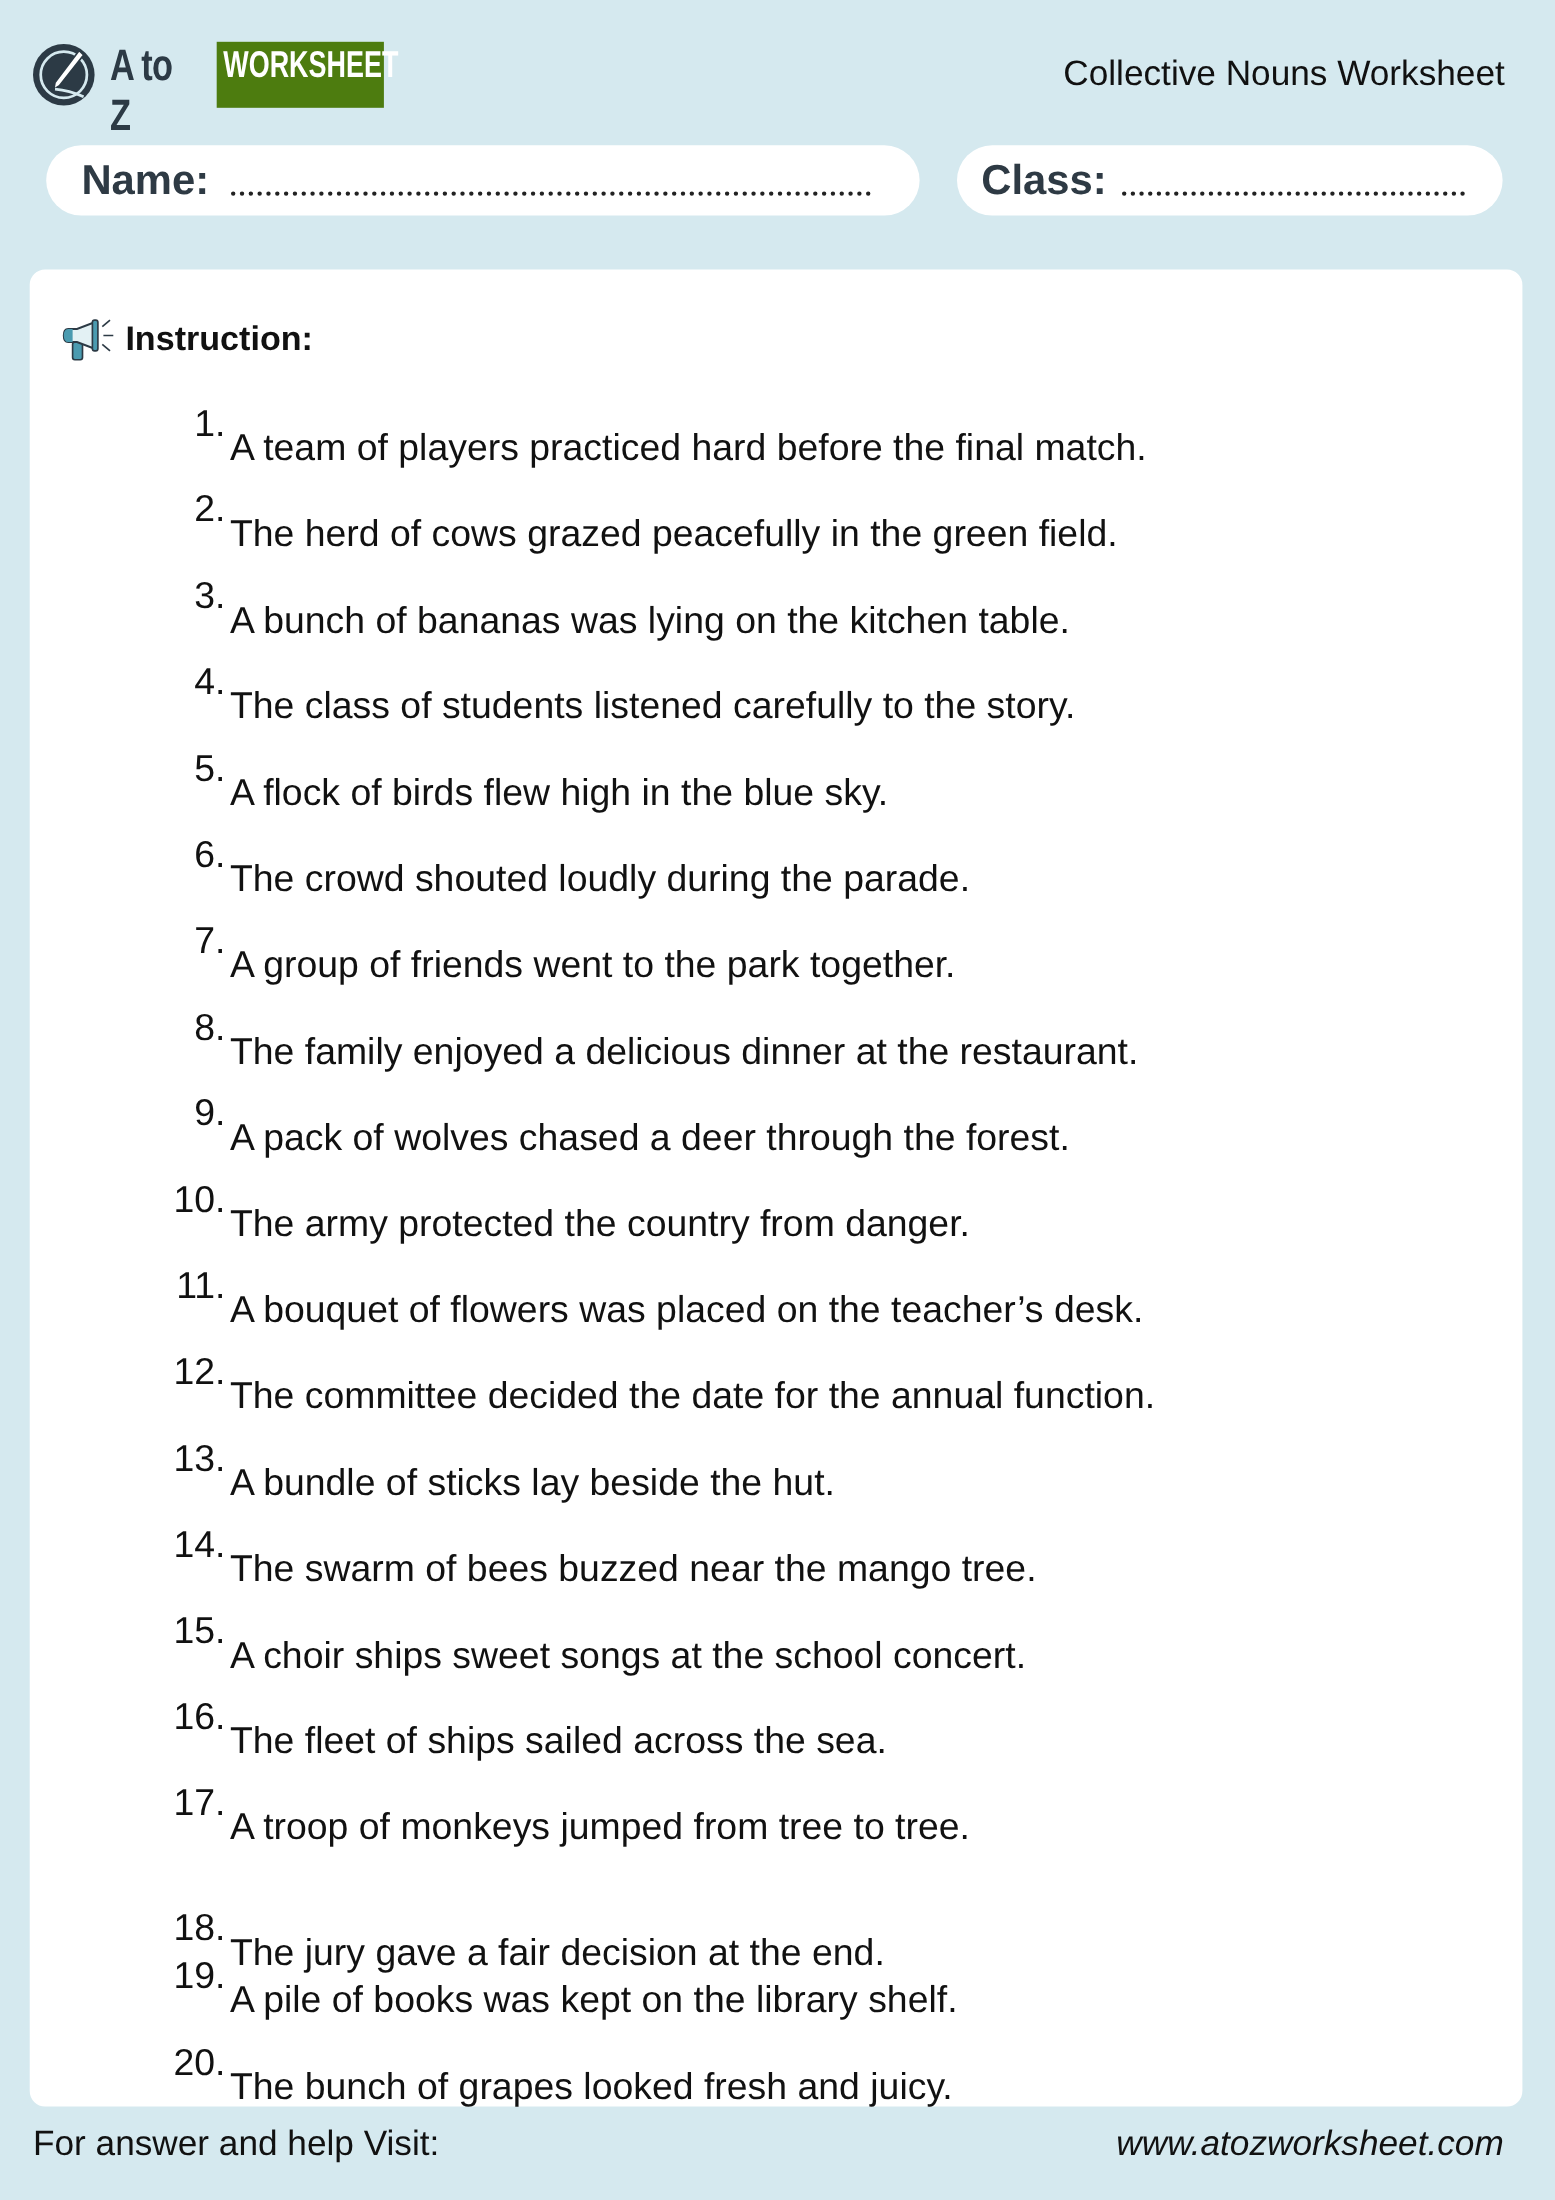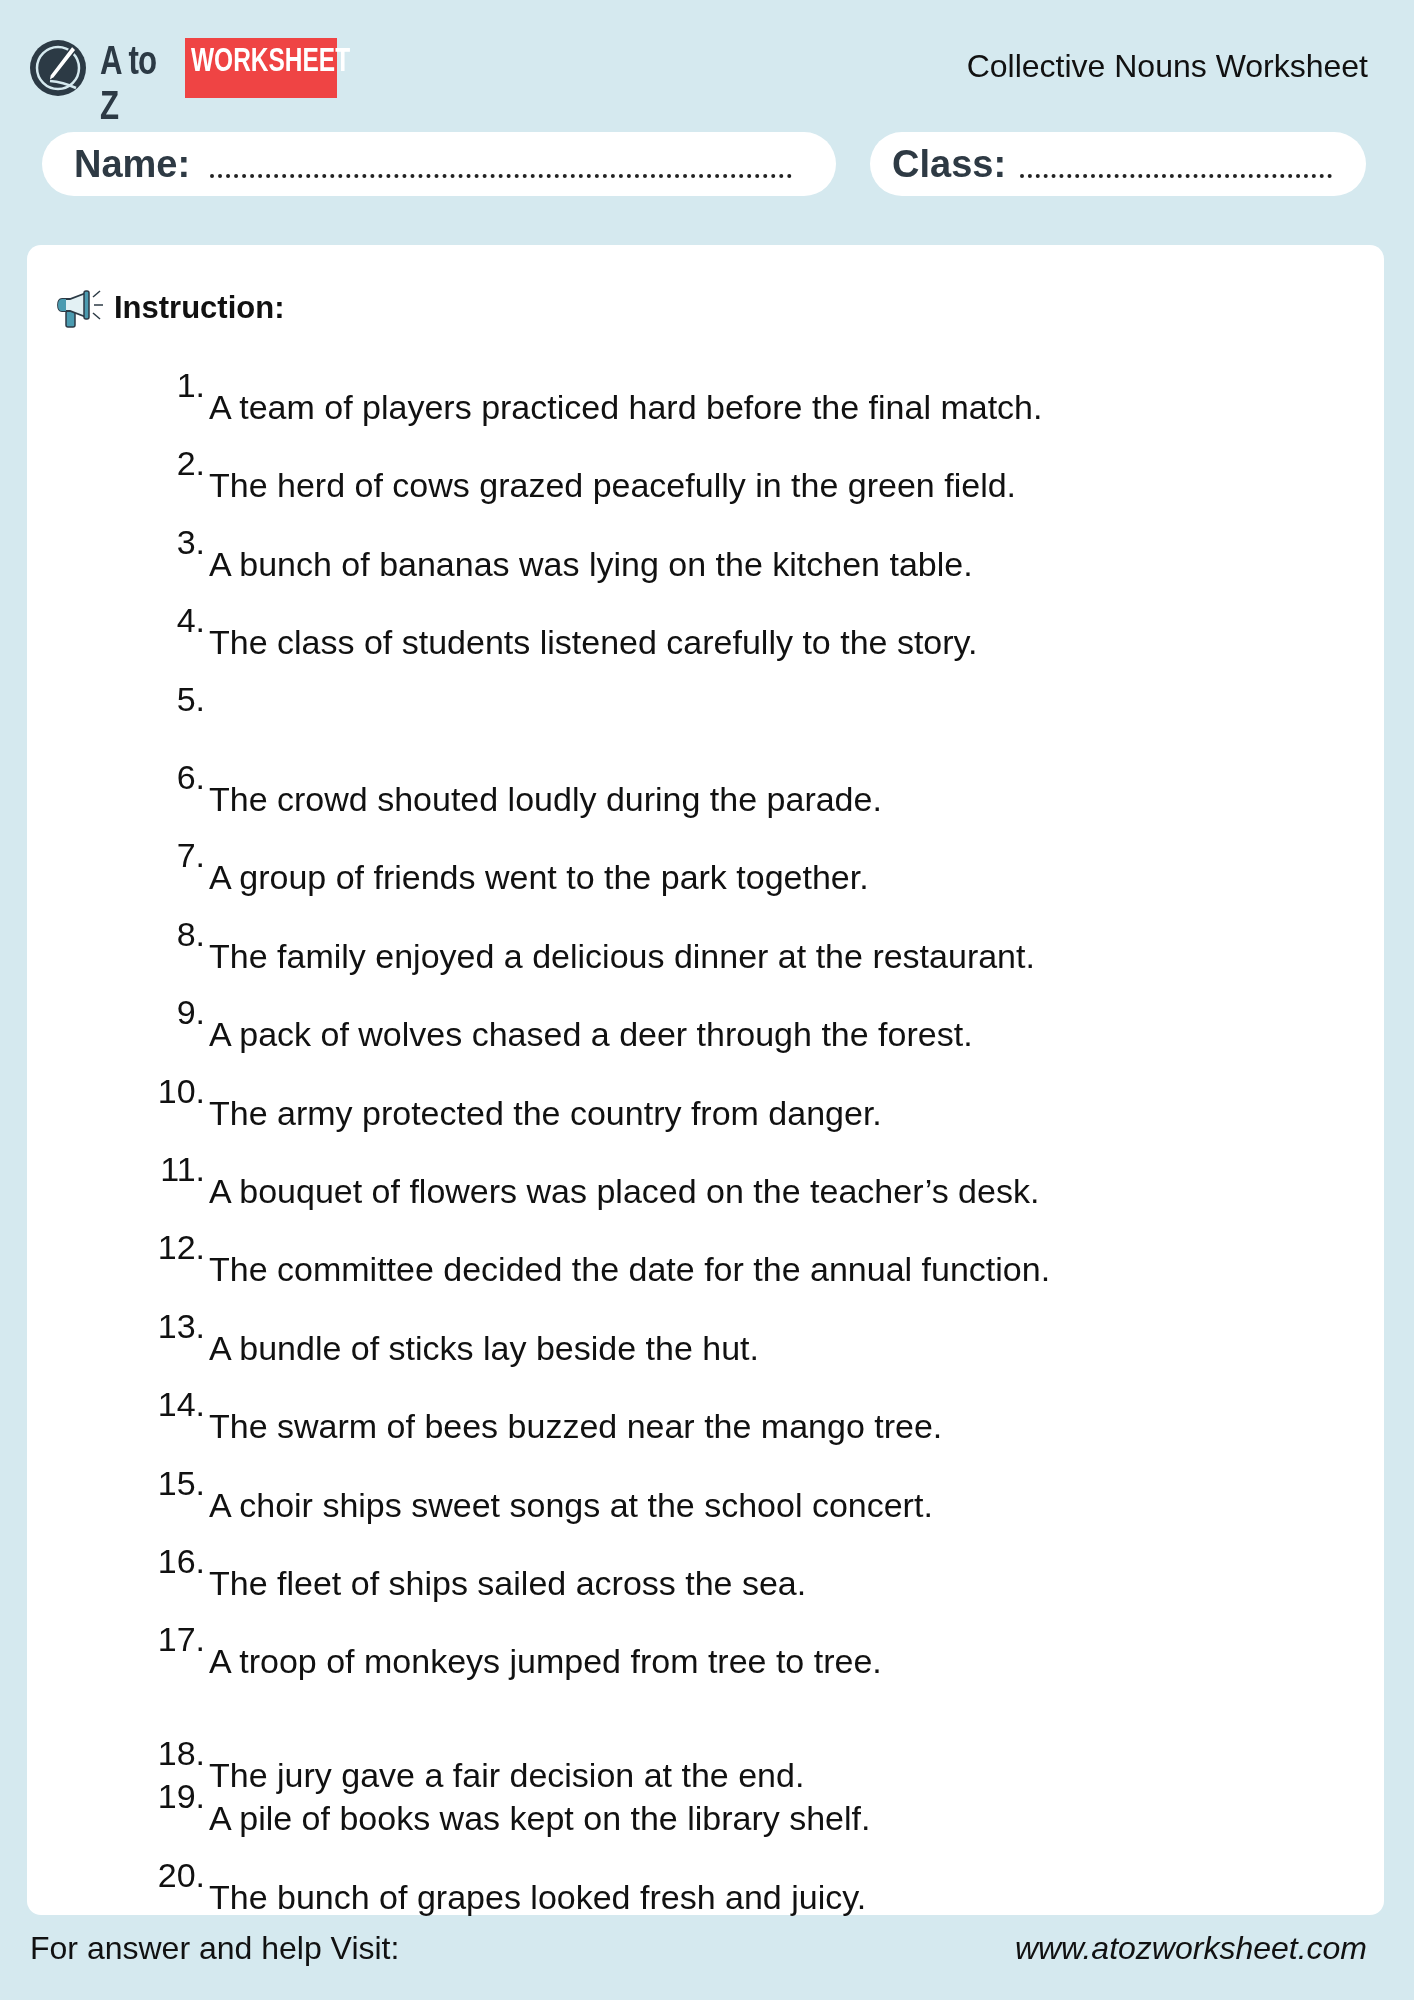--- a/index.html
+++ b/index.html
@@ -18,22 +18,22 @@
   .logo-icon { width: 60px; height: 60px; }
   .logo-text {
     margin-left: 12px;
     font-family: "Liberation Sans", sans-serif;
     font-weight: bold; font-size: 40px;
     color: #2c3a45; letter-spacing: -1px;
     transform: scaleX(0.78); transform-origin: left center;
     display: inline-block; width: 85px;
   }
   .logo-badge {
-    margin-left: 0px;
-    background: #ef4444; color: #fff;
+    margin-left: 12px;
+    background: #4d7c0f; color: #fff;
     font-weight: bold; font-size: 34px;
     padding: 2px 6px; line-height: 38px;
     display: inline-block;
   }
   .logo-badge span {
     display: inline-block; transform: scaleX(0.72); transform-origin: left center;
     width: 140px; white-space: nowrap;
   }
   .title {
     position: absolute; right: 46px; top: 48px;
@@ -140,20 +140,21 @@
   <div class="item" style="top:517px">
       <span class="num">3.</span>
       <span class="text">A bunch of bananas was lying on the kitchen table.</span>
     </div>
   <div class="item" style="top:595px">
       <span class="num">4.</span>
       <span class="text">The class of students listened carefully to the story.</span>
     </div>
   <div class="item" style="top:674px">
       <span class="num">5.</span>
+      <span class="text">A flock of birds flew high in the blue sky.</span>
     </div>
   <div class="item" style="top:752px">
       <span class="num">6.</span>
       <span class="text">The crowd shouted loudly during the parade.</span>
     </div>
   <div class="item" style="top:830px">
       <span class="num">7.</span>
       <span class="text">A group of friends went to the park together.</span>
     </div>
   <div class="item" style="top:909px">

